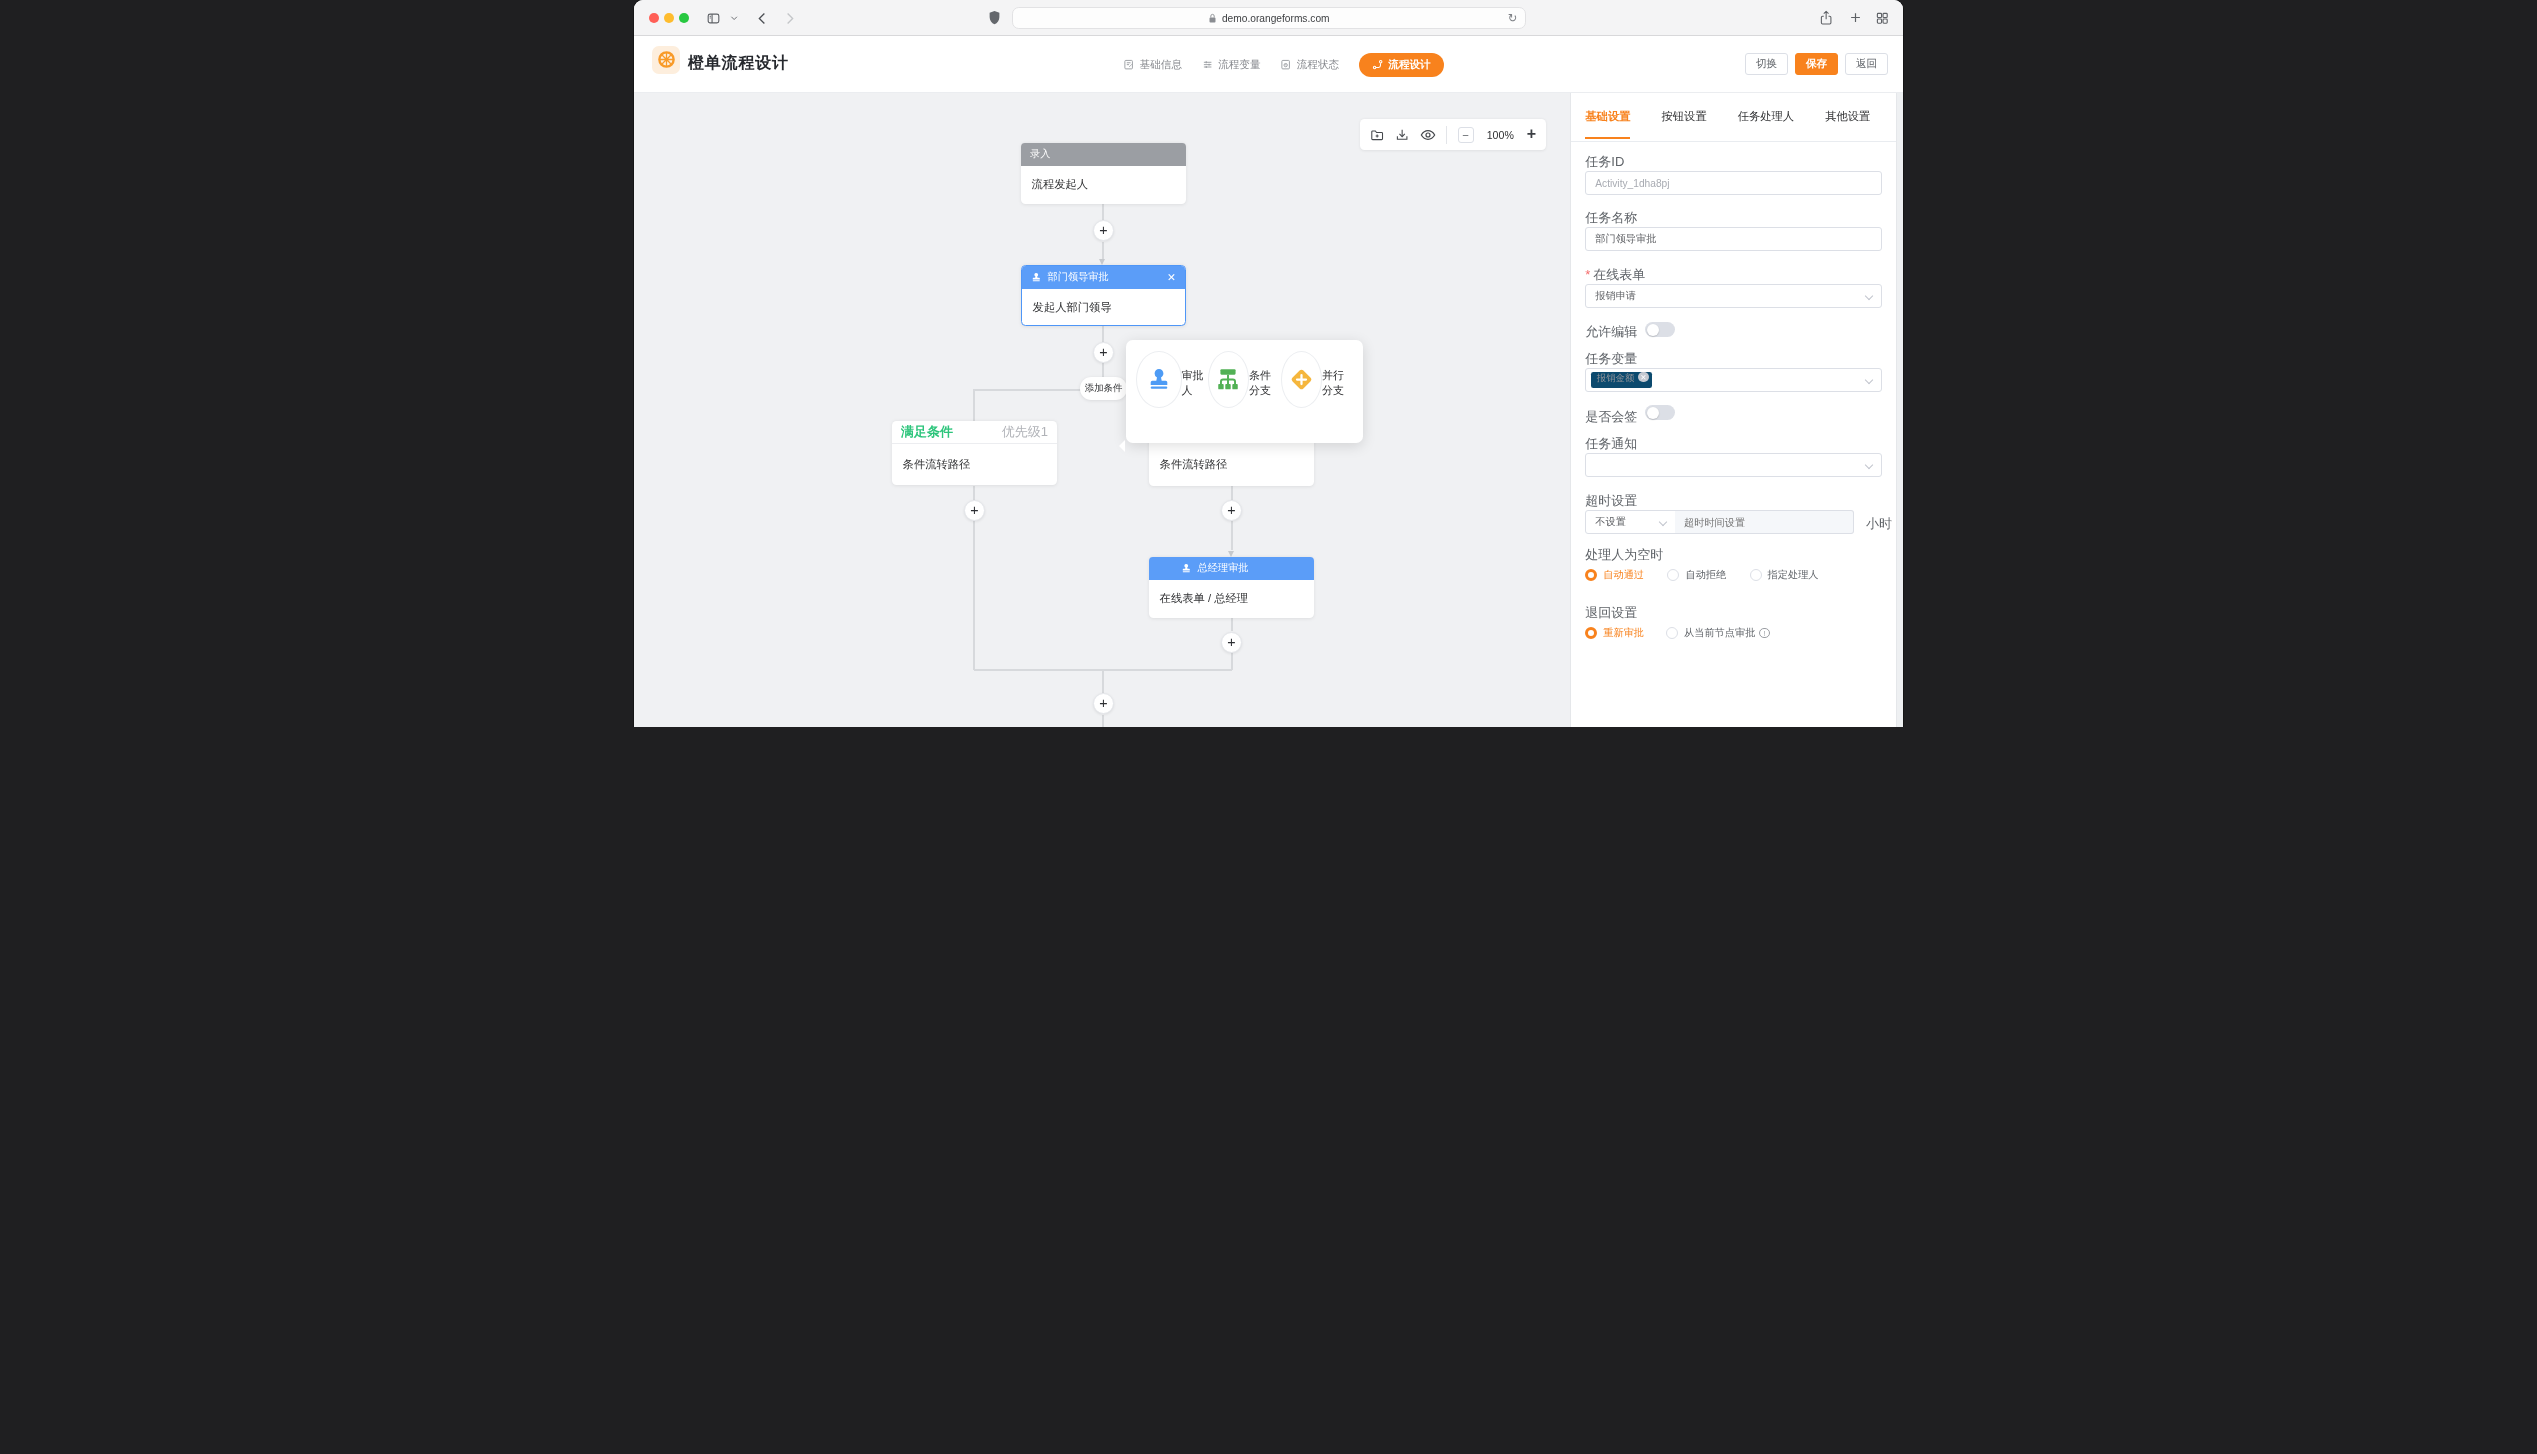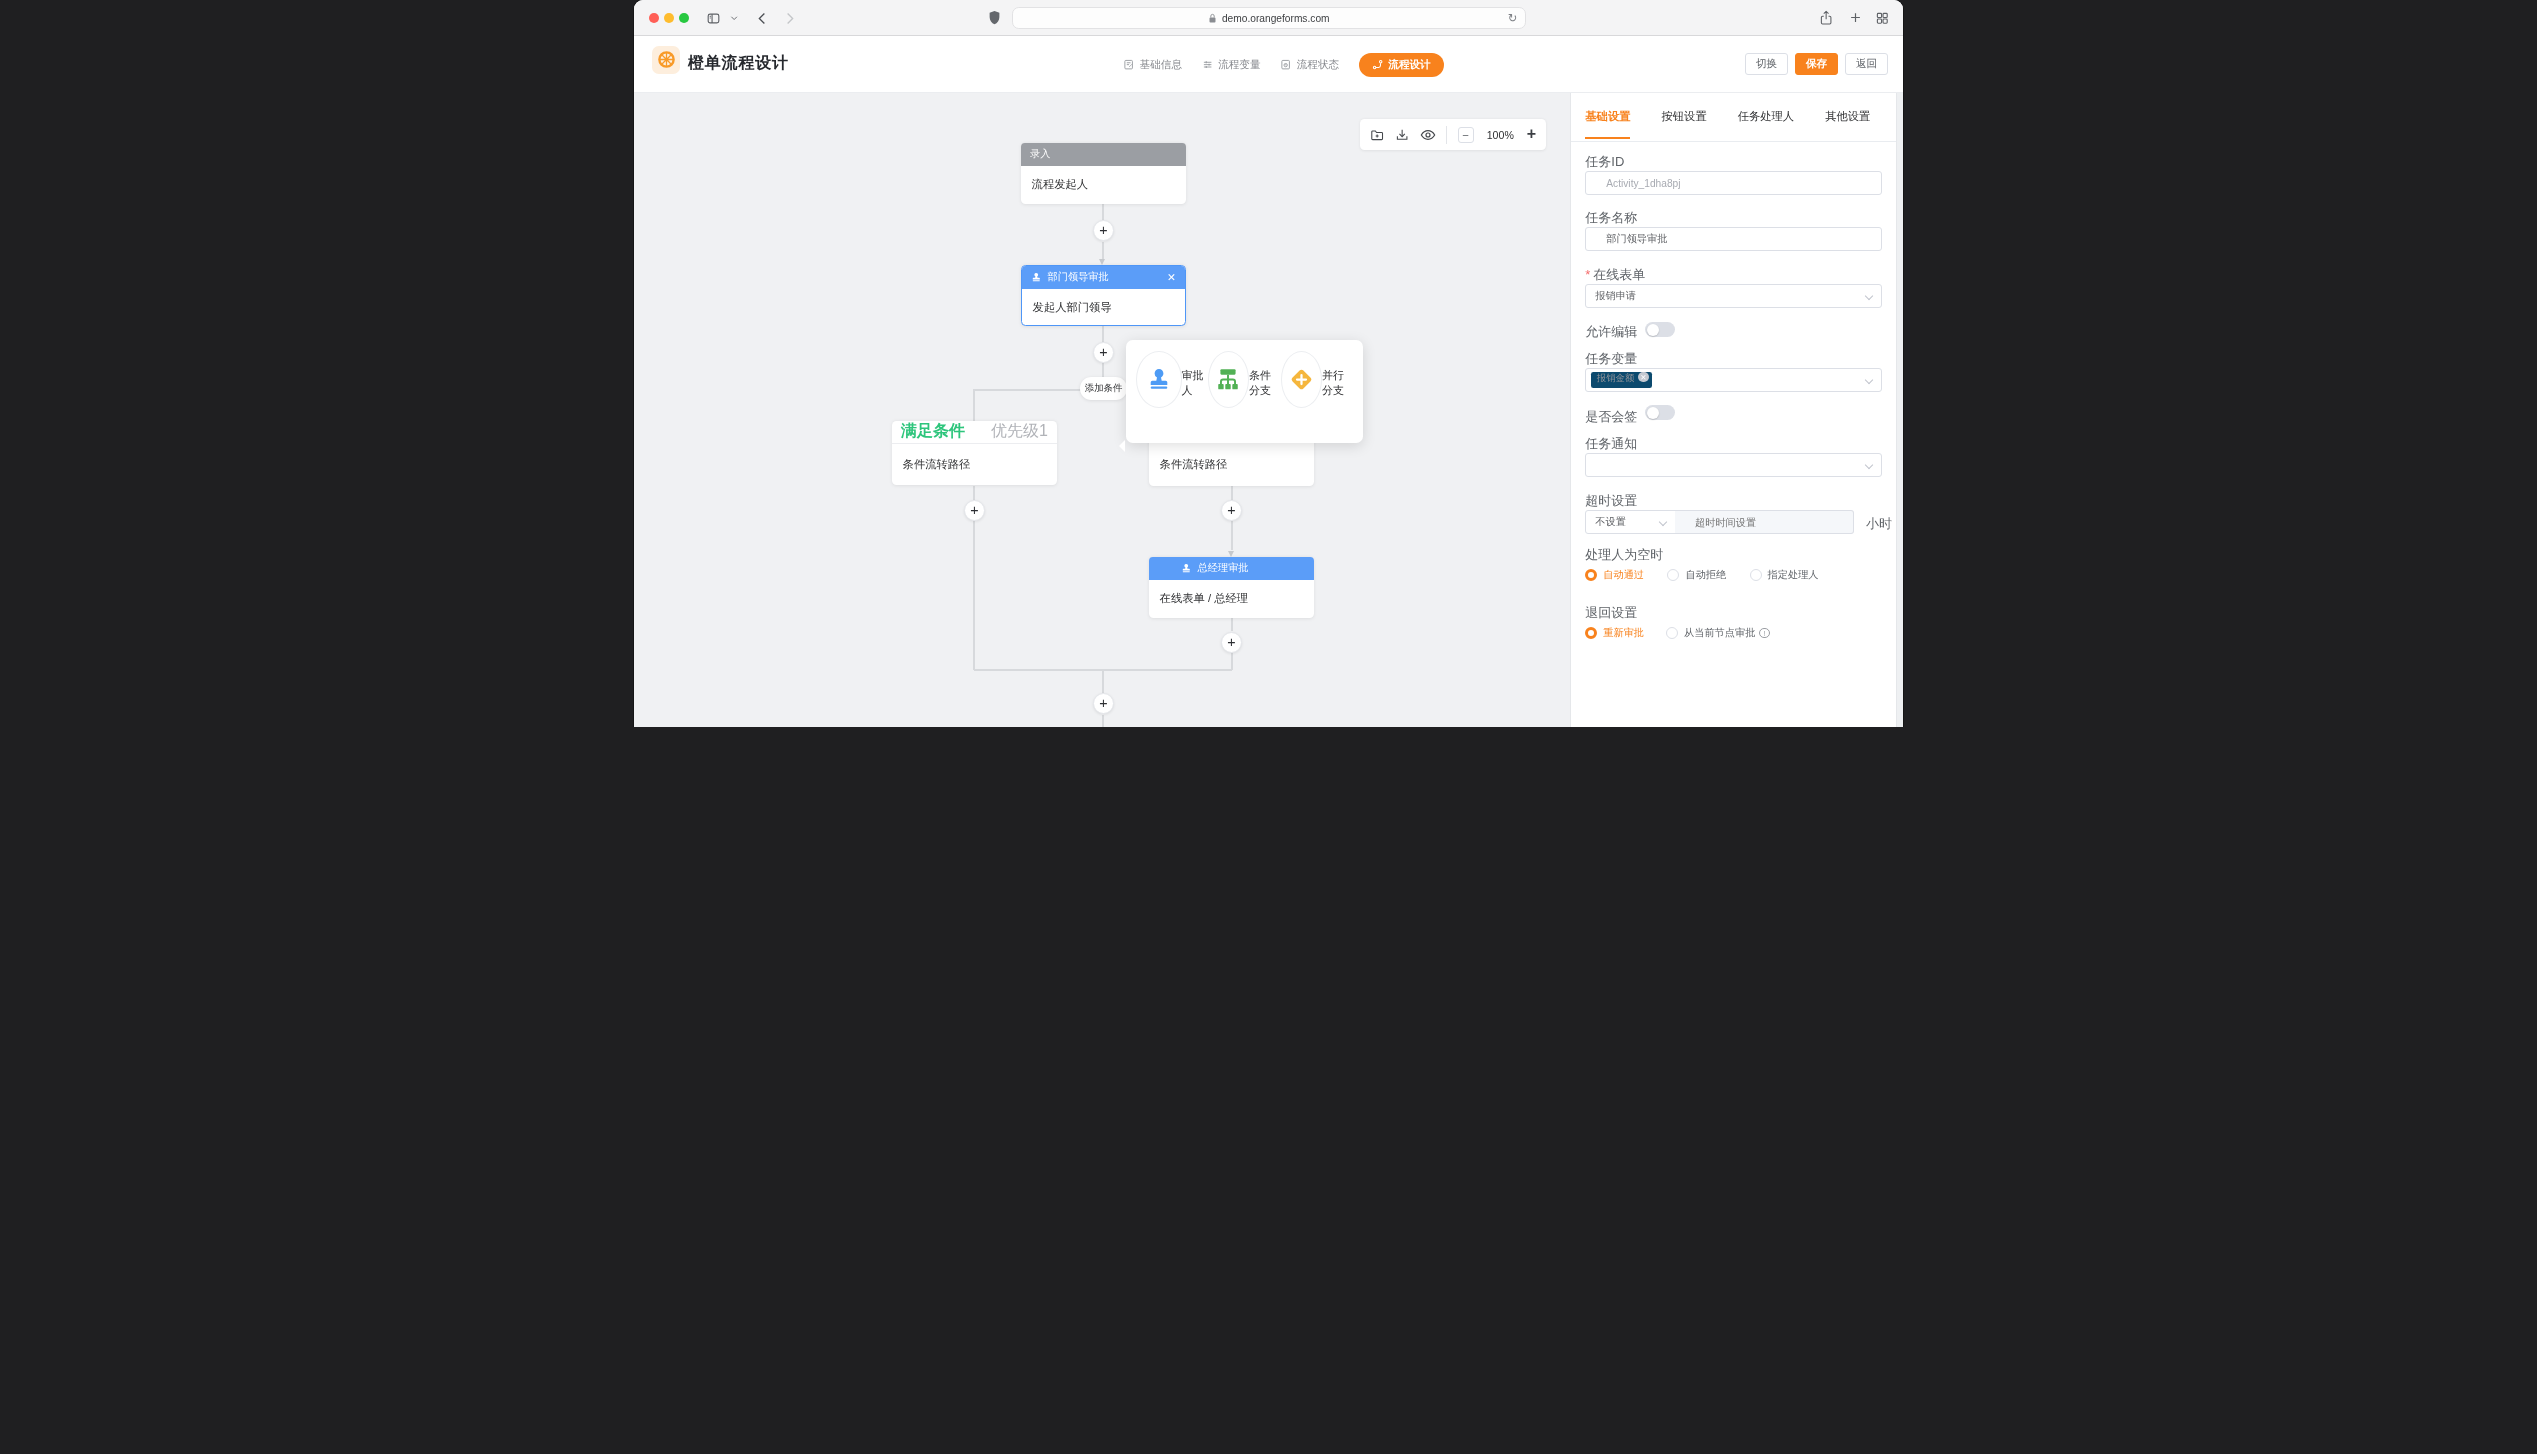--- a/index.html
+++ b/index.html
@@ -46,21 +46,21 @@
   #zoomplus{font-size:16px;color:#3b3e43;font-weight:600;margin-top:-2.3px;cursor:pointer;}
   
   #panel{position:absolute;left:936px;top:93px;width:333px;height:634px;background:#fff;border-left:0.8px solid #e5e7ea;}
   #paneltabs{position:absolute;left:14.3px;top:16px;display:flex;gap:31px;font-size:11.3px;color:#303133;}
   #paneltabs .ptab{cursor:pointer;}
   #paneltabs .ptab.active{color:#f8821d;font-weight:700;}
   #ptab-underline{position:absolute;left:14.3px;top:44px;width:45px;height:2.3px;background:#f8821d;}
   #ptab-divider{position:absolute;left:0;top:48px;width:325px;height:0.8px;background:#e9ecf0;}
   .flabel{position:absolute;left:14.3px;font-size:13px;color:#5f6368;}
   .req{color:#f56c6c;margin-right:3px;}
-  .finput{position:absolute;left:14.3px;width:297px;height:24px;border:0.8px solid #dcdfe6;border-radius:3px;background:#fff;font-size:10.2px;padding:0 20px;color:#606266;font-family:"Liberation Sans",sans-serif;outline:none;}
+  .finput{position:absolute;left:14.3px;width:297px;height:24px;border:0.8px solid #dcdfe6;border-radius:3px;background:#fff;font-size:10.2px;padding:0 9px;color:#606266;font-family:"Liberation Sans",sans-serif;outline:none;}
   .fsel{position:absolute;left:14.3px;width:297px;height:24px;border:0.8px solid #dcdfe6;border-radius:3px;background:#fff;display:flex;align-items:center;padding:0 22.6px 0 9px;font-size:10.2px;color:#606266;cursor:pointer;}
   .chev{position:absolute;right:9.8px;top:8.3px;width:6px;height:6px;border-right:1.1px solid #c0c4cc;border-bottom:1.1px solid #c0c4cc;transform:rotate(45deg);}
   .switch{position:absolute;width:30px;height:15px;border-radius:7.5px;background:#dcdfe6;cursor:pointer;}
   .switch .knob{position:absolute;left:1.5px;top:1.5px;width:12px;height:12px;border-radius:50%;background:#fff;box-shadow:0 0.8px 1.5px rgba(0,0,0,.2);}
   .chip{display:flex;align-items:flex-start;gap:3.8px;background:#0c4a6e;border-radius:2.3px;height:16.6px;padding:0 3.8px 0 6px;font-size:9.4px;color:#909399;}
   .chipx{width:10.6px;height:10.6px;border-radius:50%;background:#c4c8d0;color:#fff;font-size:7.5px;display:flex;align-items:center;justify-content:center;cursor:pointer;}
   .radio{width:12px;height:12px;border-radius:50%;background:#fff;border:0.8px solid #dcdfe6;flex:none;}
   .radio.on{border:3.4px solid #f8821d;}
   .radiorow{position:absolute;left:14.3px;display:flex;align-items:center;font-size:10.2px;color:#5f6368;}
   .radiorow .rlabel{margin-left:6px;}
@@ -228,21 +228,21 @@
               <rect x="4" y="18.6" width="16" height="2.6" rx="1.2"></rect>
             </svg>
         </span>
         <span>部门领导审批</span>
         <span class="closex">✕</span>
       </div>
       <div class="node-body">发起人部门领导</div>
     </div>
 
     <div class="node" style="left:258px;top:328px;">
-      <div class="node-head" style="color:#2ec57c;border-bottom:0.8px solid #ecedf0;font-size:16px;">
+      <div class="node-head" style="color:#2ec57c;border-bottom:0.8px solid #ecedf0;font-size:13px;">
         <span style="font-weight:600;">满足条件</span>
         <span style="margin-left:auto;color:#b1b3b8;">优先级1</span>
       </div>
       <div class="node-body" style="height:41px;">条件流转路径</div>
     </div>
 
     <div class="node" style="left:515px;top:328px;height:65px;">
       <div class="node-body" style="height:41px;margin-top:22.6px;">条件流转路径</div>
     </div>
 

